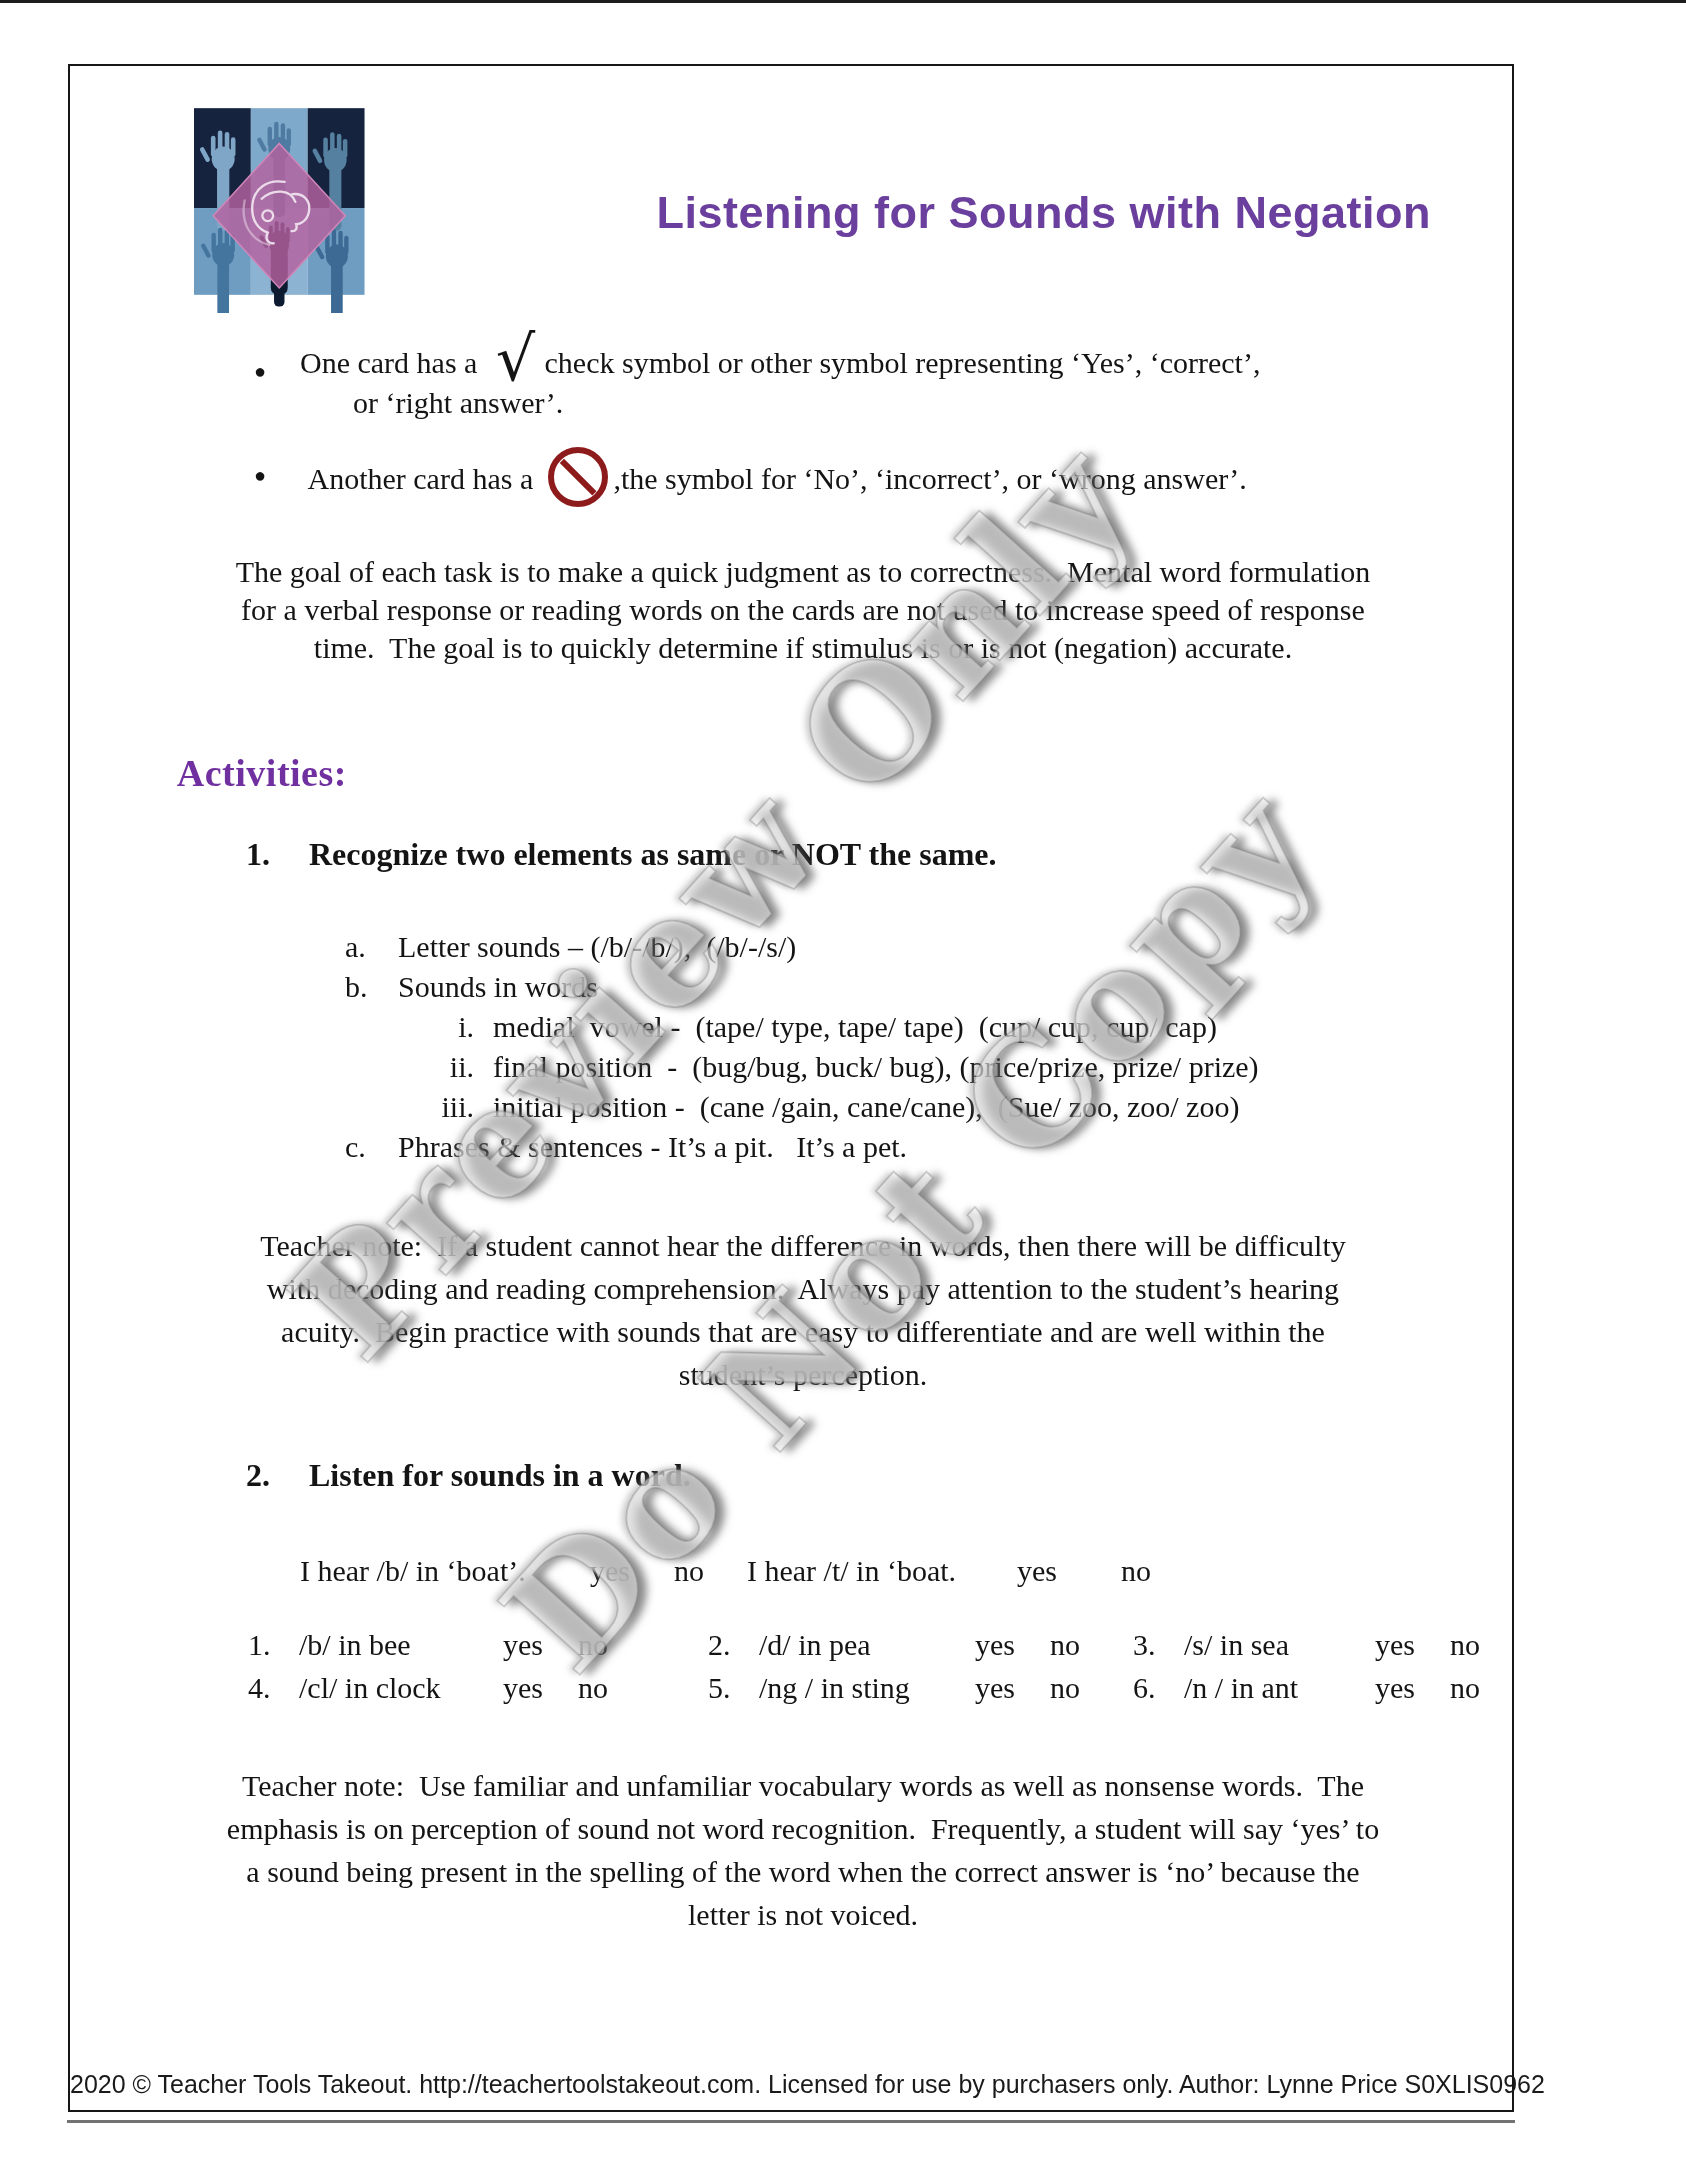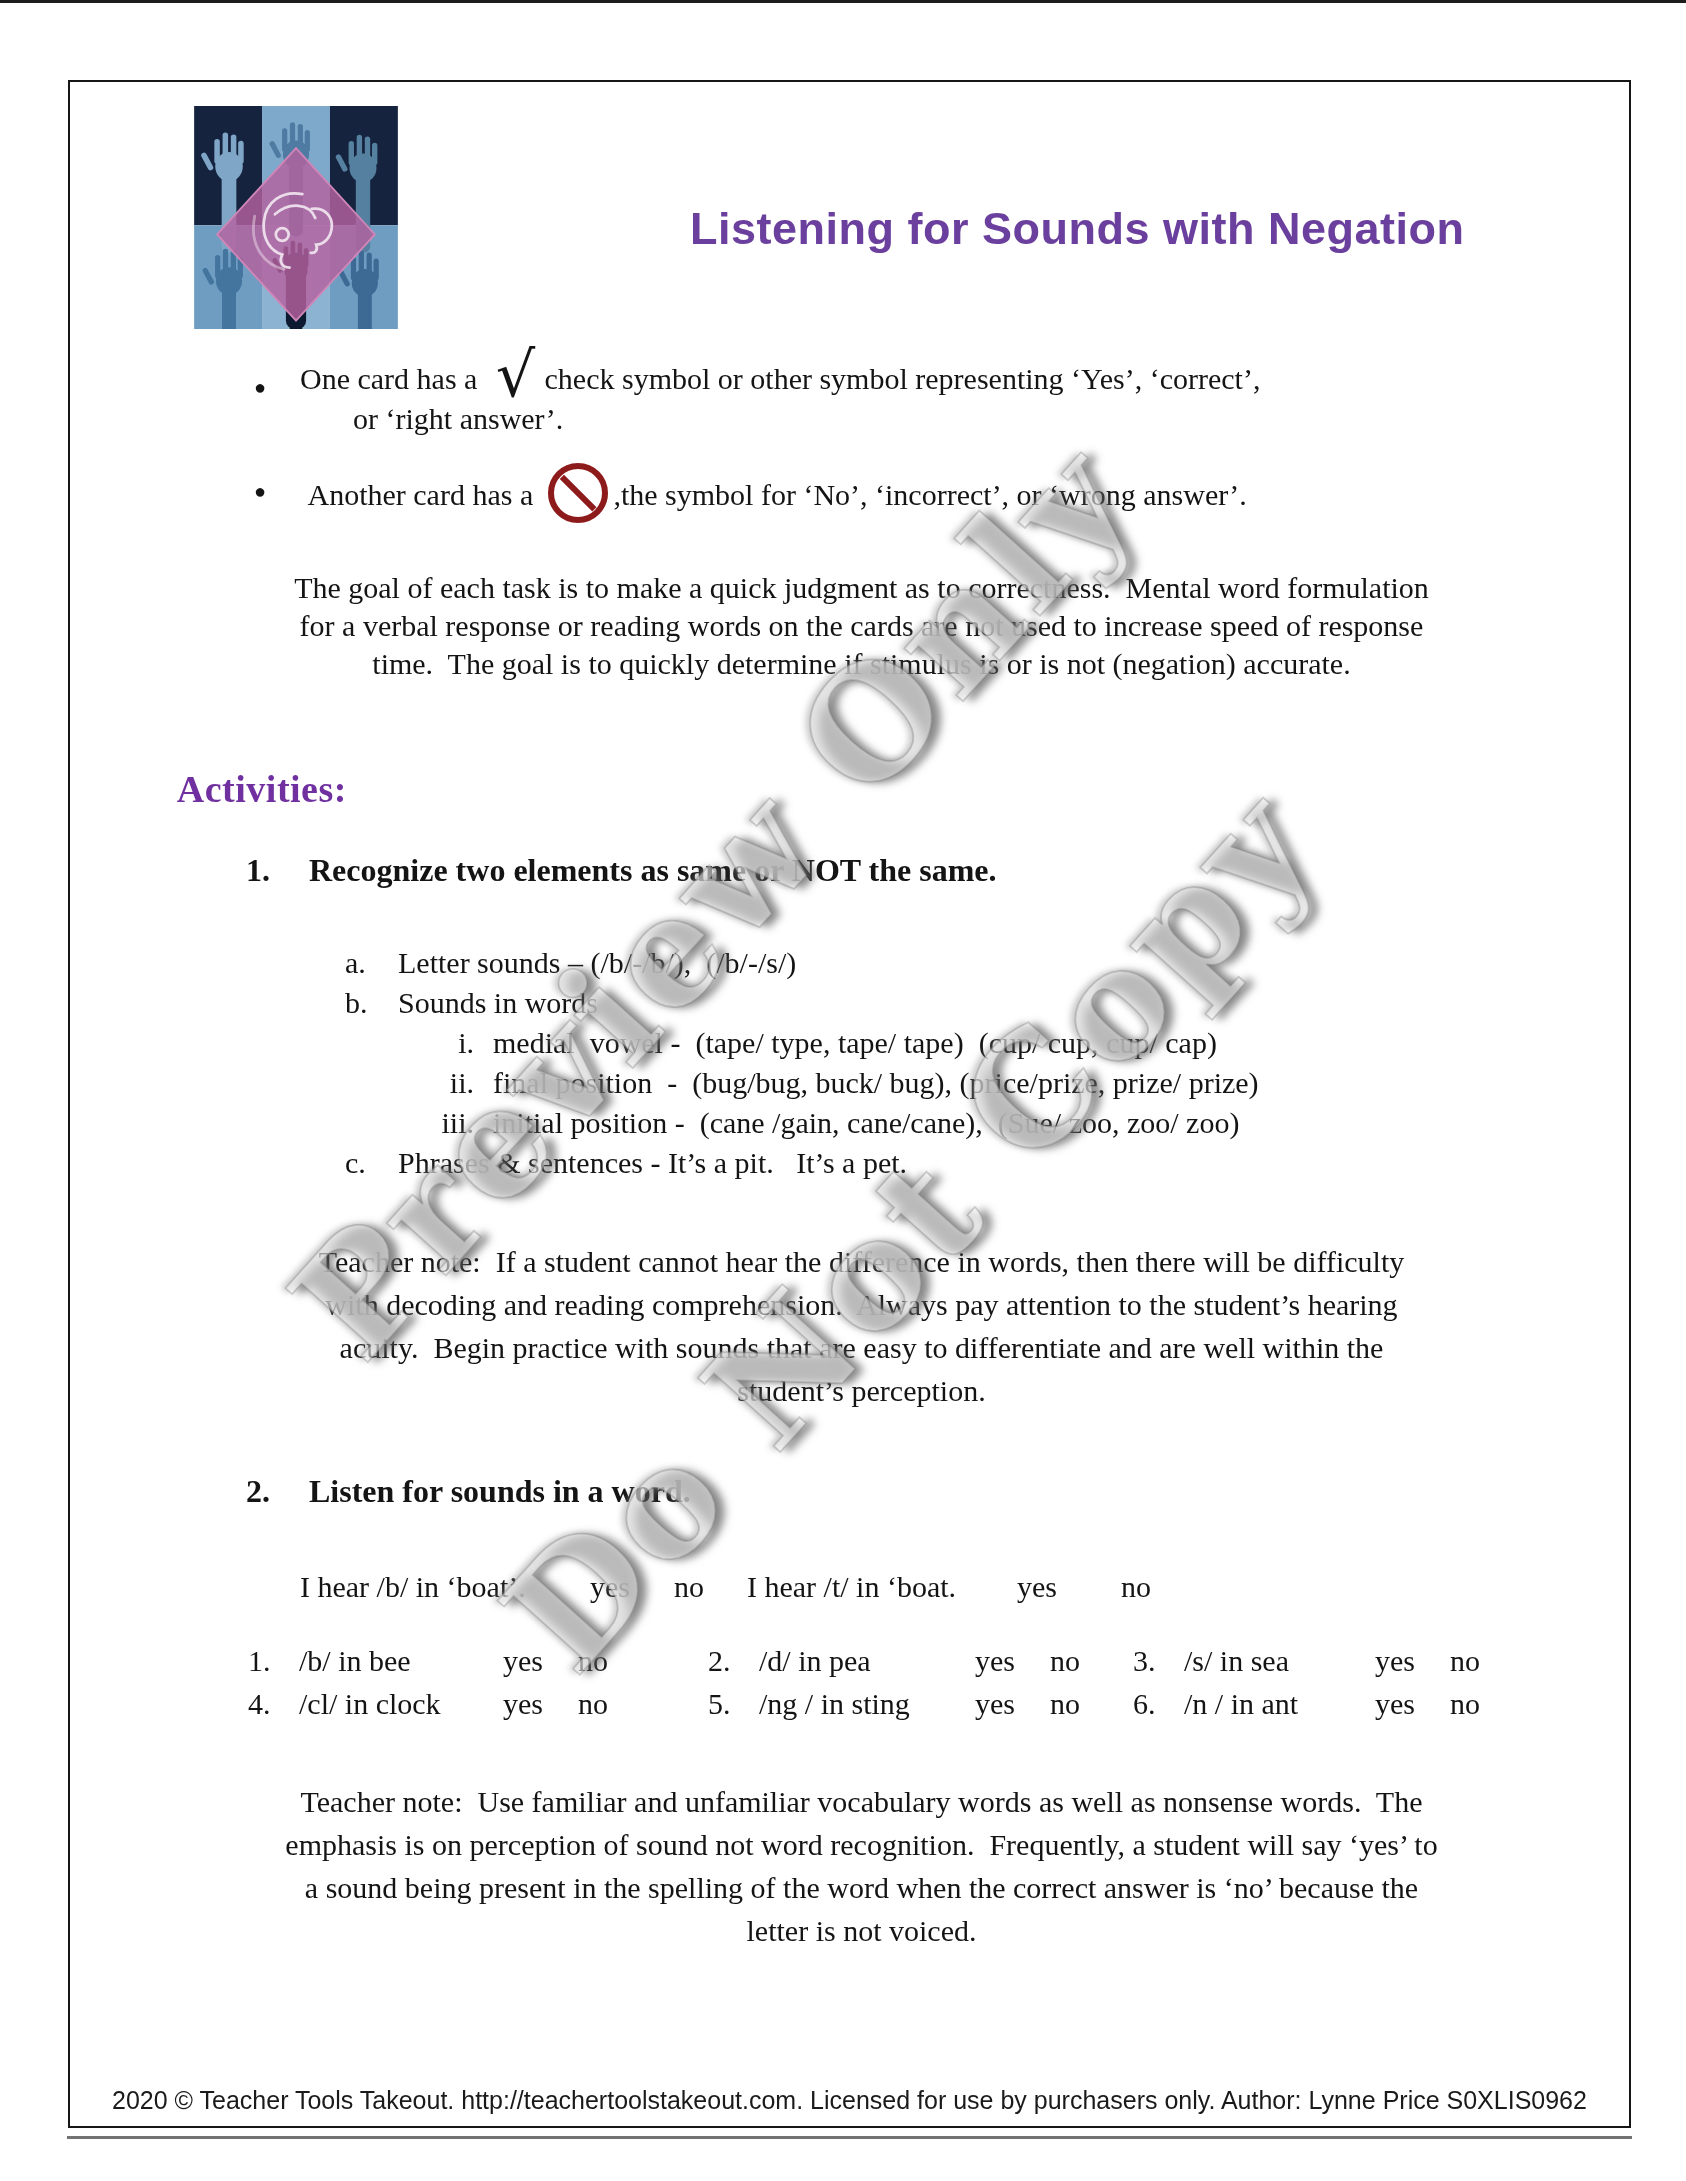--- a/index.html
+++ b/index.html
@@ -1,19 +1,19 @@
 <!DOCTYPE html>
 <html style="font-size:14.7px"><head>
 <meta charset="utf-8">
 <style>
   html,body{margin:0;padding:0;background:#ffffff;}
   .canvas{position:relative;width:1686px;height:2182px;background:#ffffff;overflow:hidden;
           font-family:"Liberation Serif",serif;color:#141414;}
   .scan-edge{position:absolute;left:0;top:0;width:100%;height:2.8px;background:#1c1c1c;}
-  .page{position:absolute;left:68px;top:80px;width:1563px;height:2048px;border:2.8px solid #161616;box-sizing:border-box;}
+  .page{position:absolute;left:68px;top:64px;width:1446px;height:2048px;border:2.8px solid #161616;box-sizing:border-box;}
   .page::after{content:"";position:absolute;left:-2.8px;right:-2.8px;bottom:-13px;height:2.8px;background:rgba(40,40,40,.65);}
   .content{padding:0 81px 0 105px;}
 
   
   .header{display:flex;align-items:flex-start;margin-top:24px;}
   .logo{margin-left:19px;width:204px;height:223px;display:block;}
   .title{margin:97px 0 0 292px;font-family:"Liberation Sans",sans-serif;font-weight:bold;
          font-size:45px;letter-spacing:0.5px;color:#6a3f9d;white-space:nowrap;}
 
   

